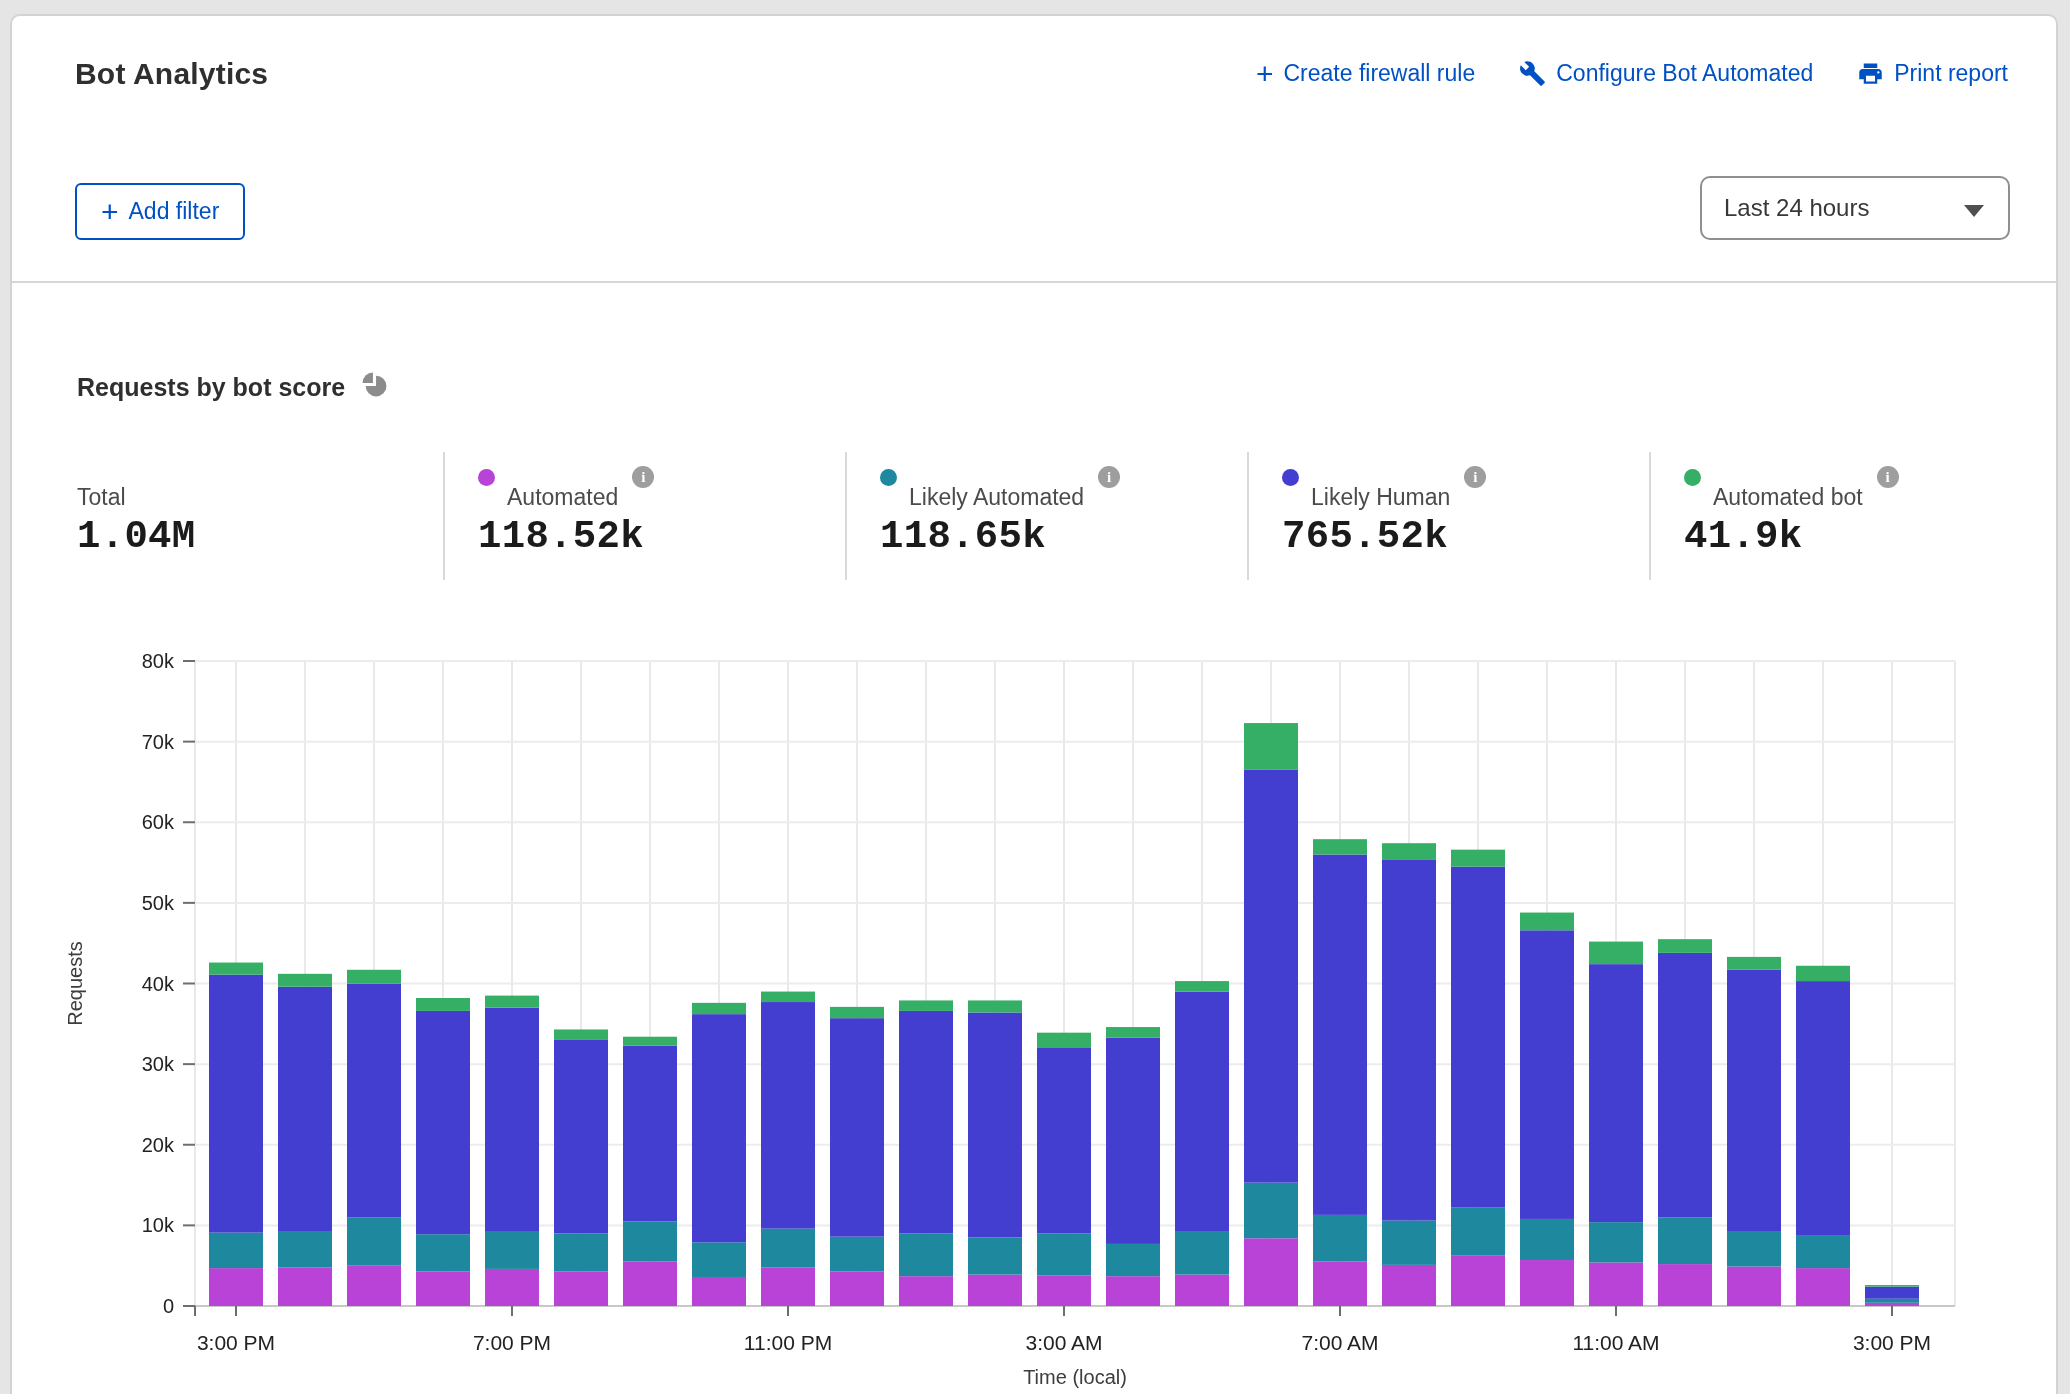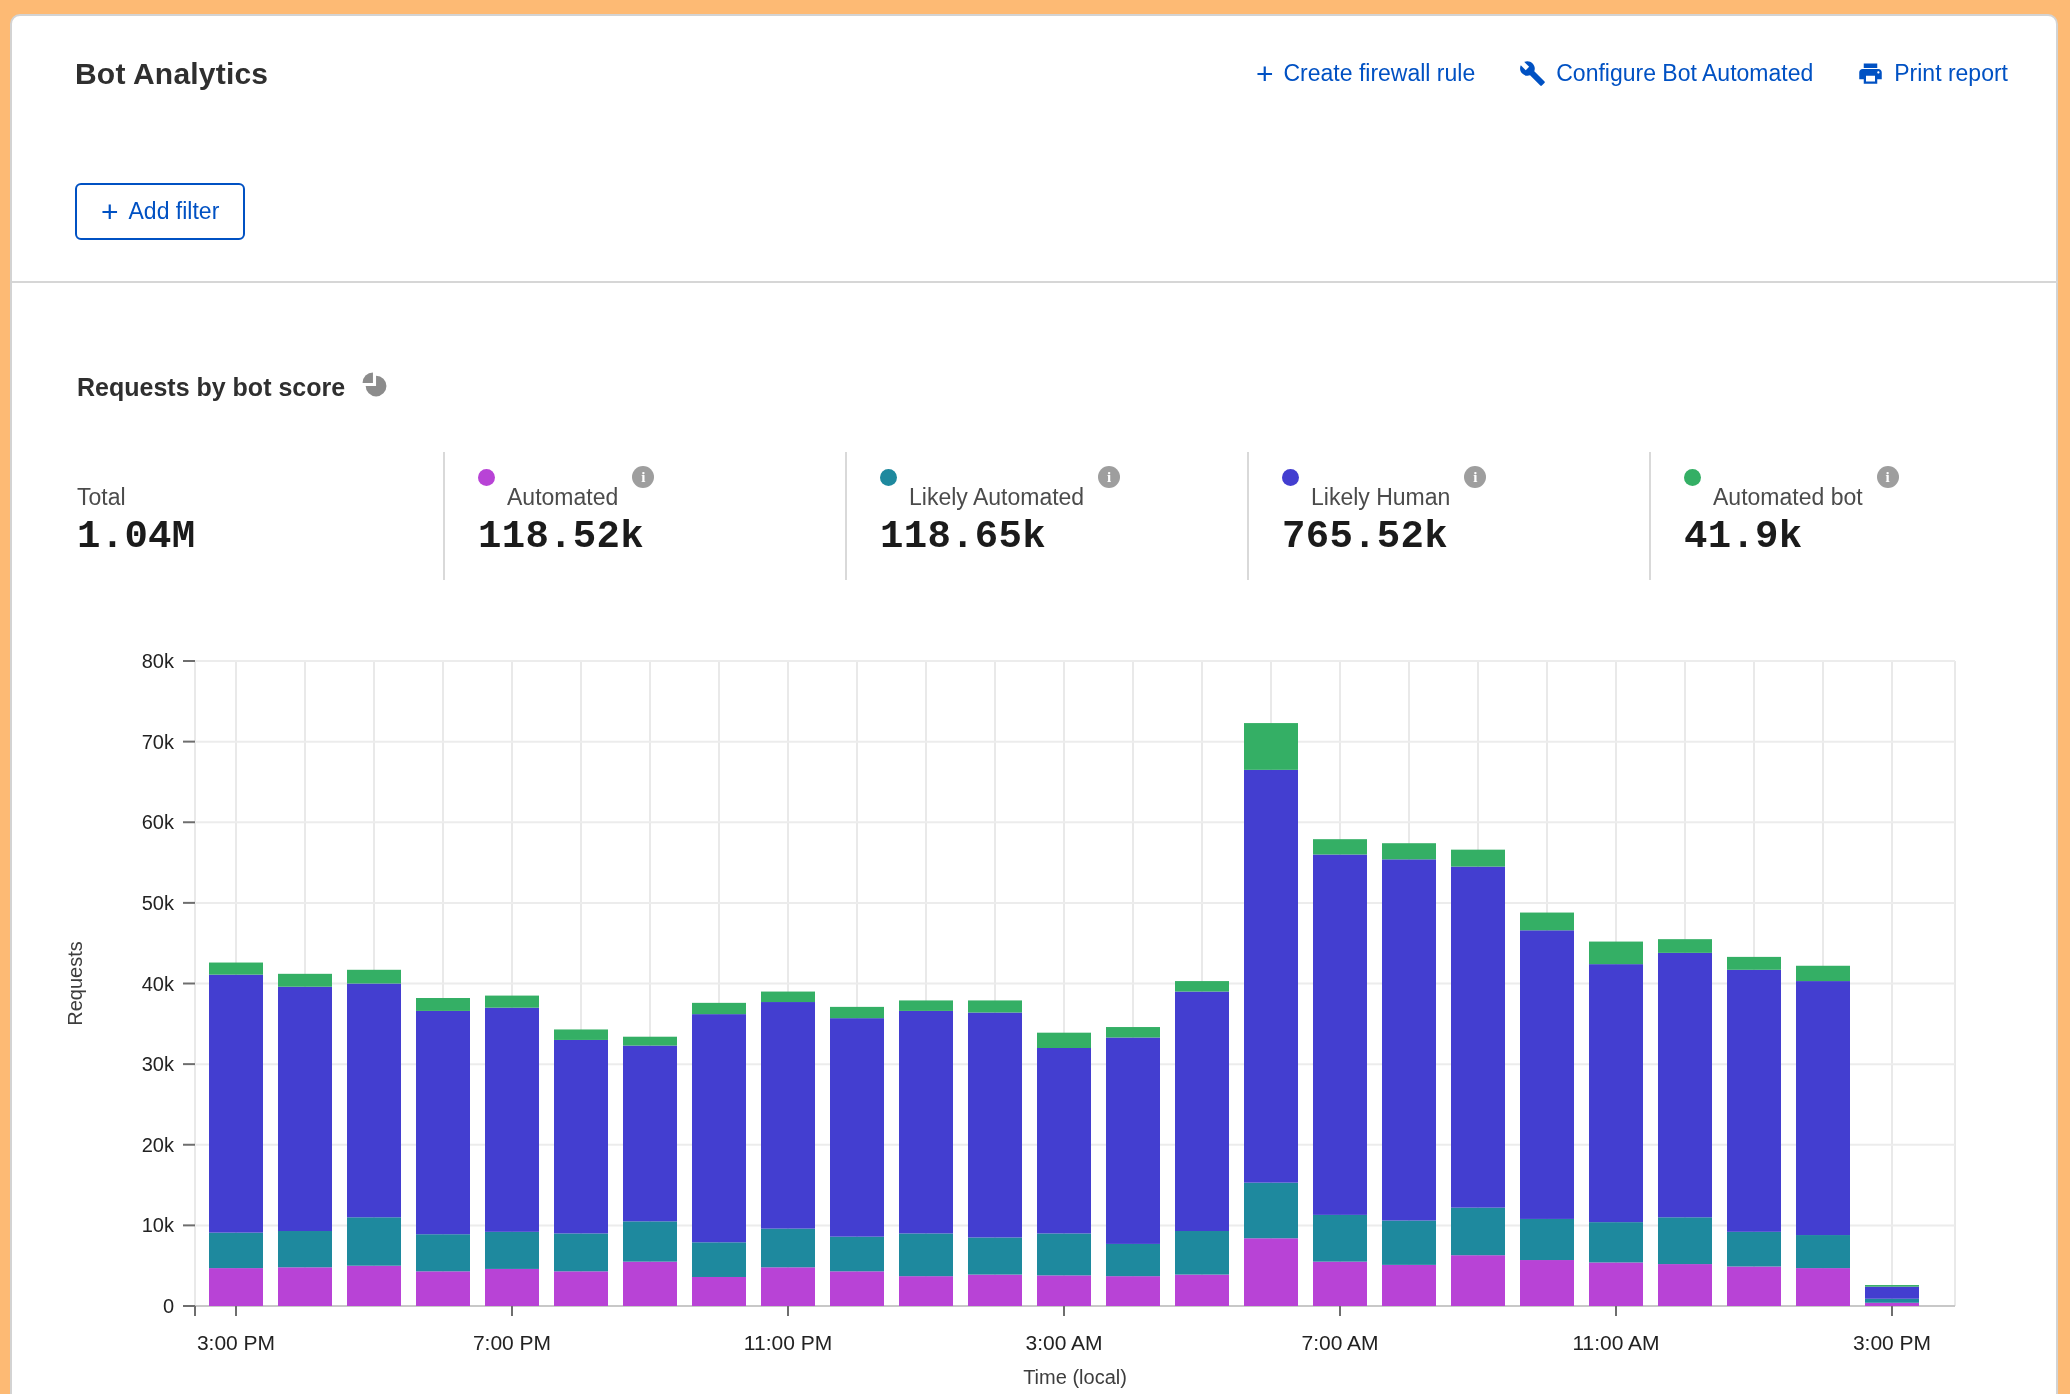--- a/index.html
+++ b/index.html
@@ -1,19 +1,19 @@
 <!DOCTYPE html>
 <html><head>
 <meta charset="utf-8">
 <style>
   * { margin:0; padding:0; box-sizing:border-box; }
   html,body { background:#fff; }
   .page {
     position:relative; width:2070px; height:1394px; overflow:hidden;
-    background:#fdba74; font-family:"Liberation Sans", sans-serif; color:#313131;
+    background:#e5e5e5; font-family:"Liberation Sans", sans-serif; color:#313131;
   }
   .card {
     position:absolute; left:10px; top:14px; width:2048px; height:1620px;
     border:2px solid #d3d3d3; border-radius:10px; background:#fff;
   }
   
   .page-title {
     position:absolute; left:75px; top:57px;
     font-size:30px; font-weight:700; color:#2f2f2f; letter-spacing:.2px;
   }
@@ -100,20 +100,24 @@
       </span>
       <span>Print report</span>
     </div>
   </div>
 
   <button class="add-filter-btn">
     <span class="plus-glyph">+</span>
     <span>Add filter</span>
   </button>
 
+  <div class="time-range-select">
+    <span>Last 24 hours</span>
+    <span class="caret-down"></span>
+  </div>
 
   <div class="header-divider"></div>
 
   <div class="section-title-row">
     <span class="section-title">Requests by bot score</span>
     <span>
       <svg width="27" height="27" viewBox="0 0 26 26">
         <path d="M14.5 13.5 L14.5 3.5 A10 10 0 1 1 4.5 13.5 Z" fill="#8c8c8c"></path>
         <path d="M11.5 10.5 L11.5 0.5 A10 10 0 0 0 1.5 10.5 Z" fill="#8c8c8c"></path>
       </svg>

